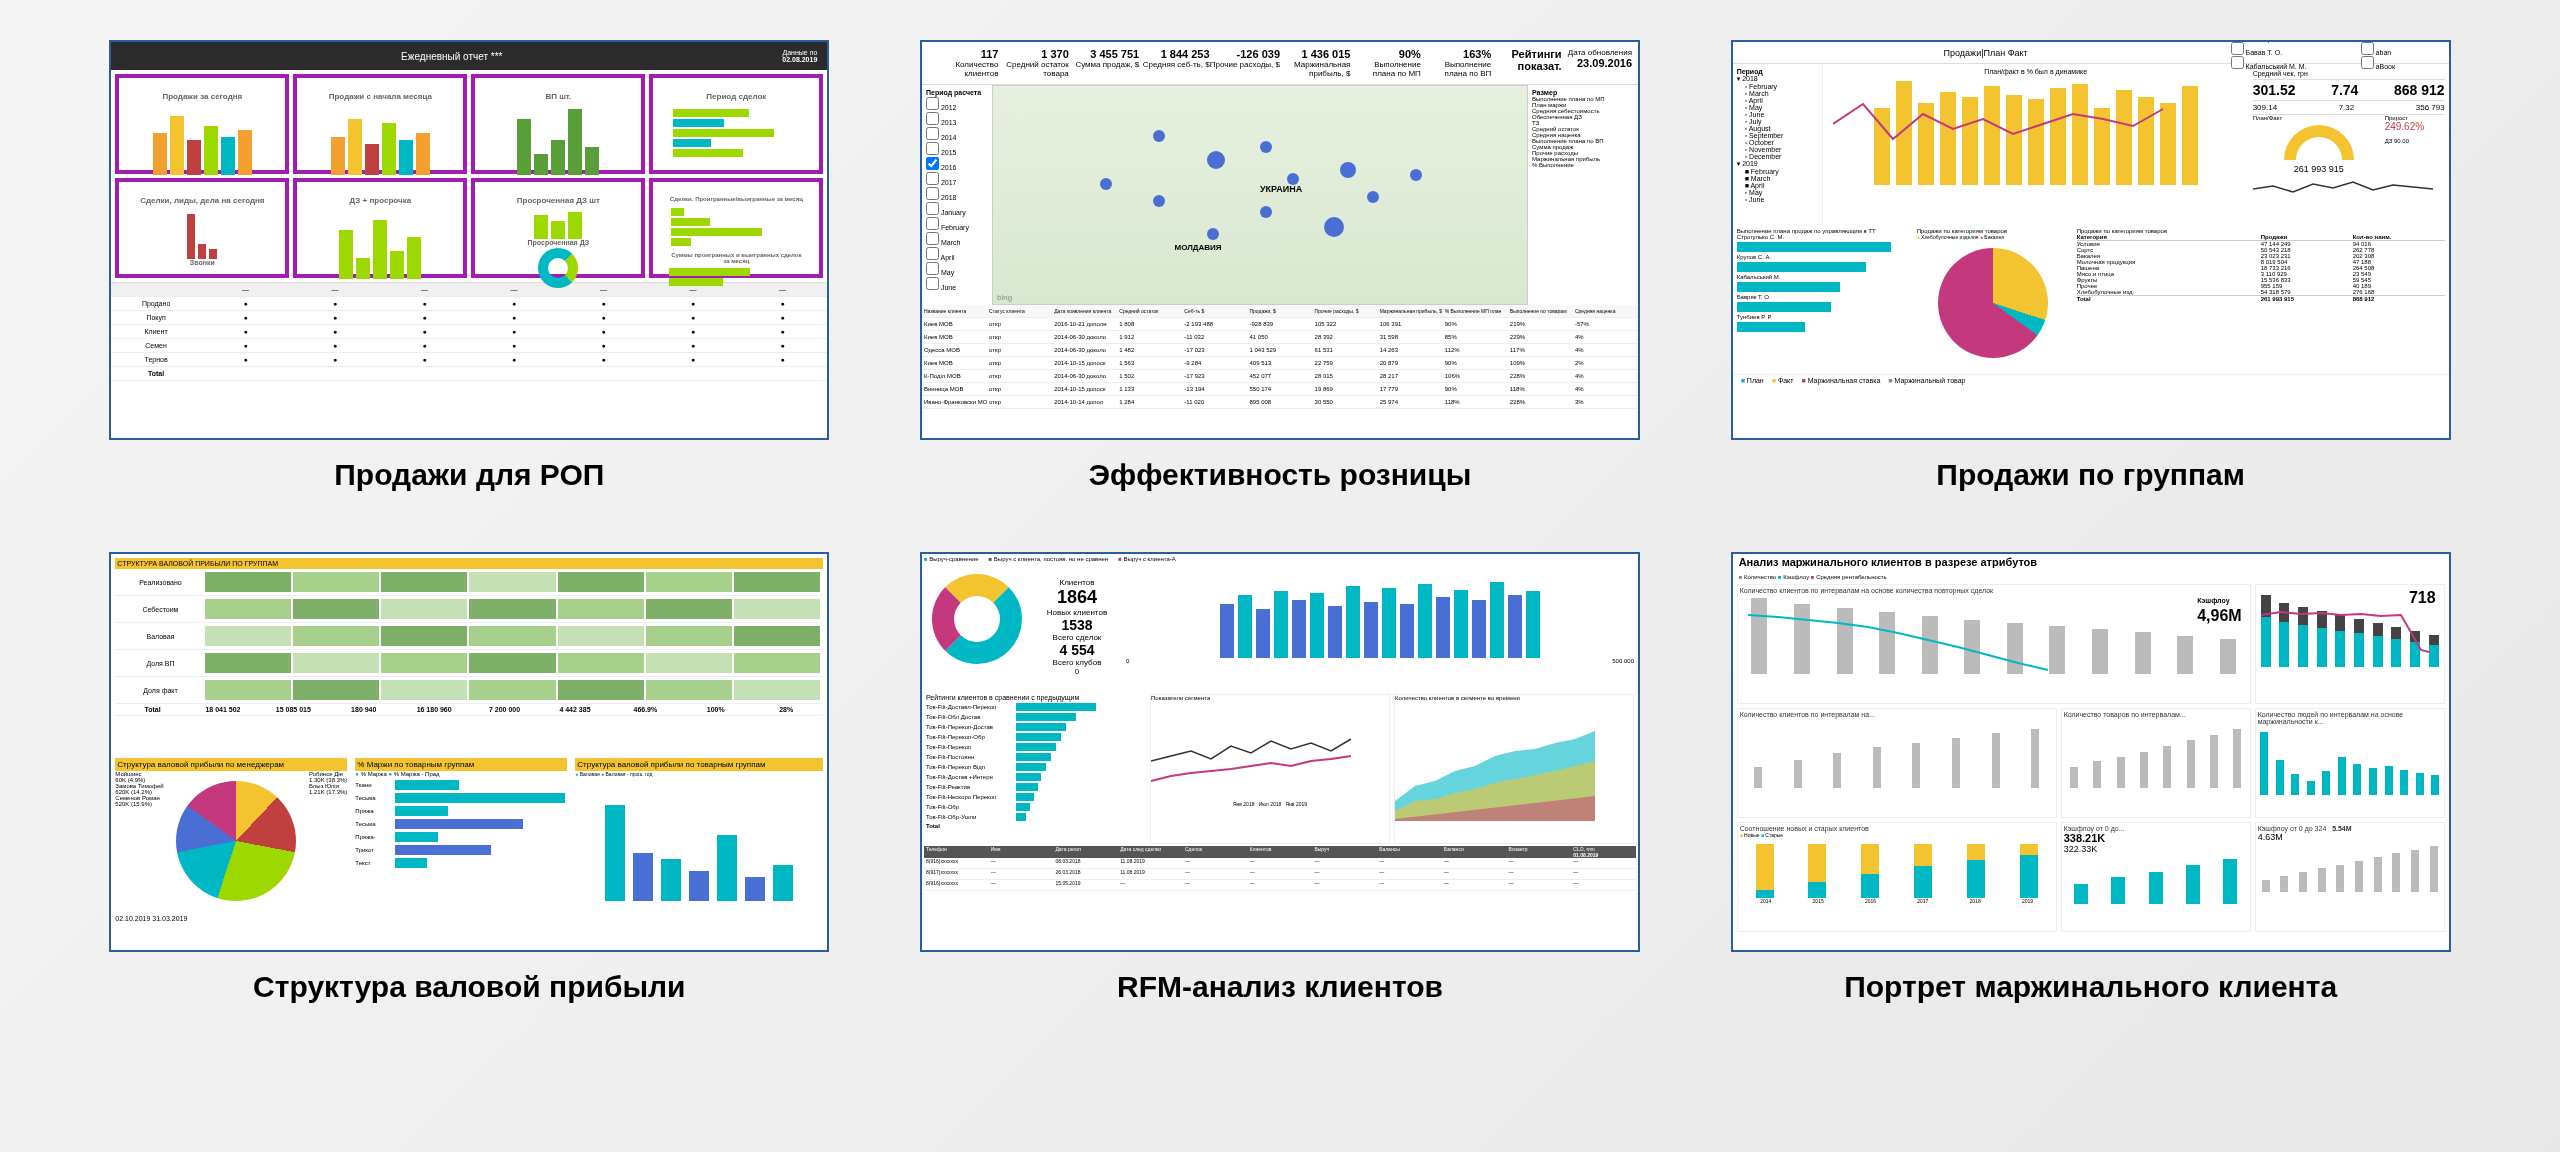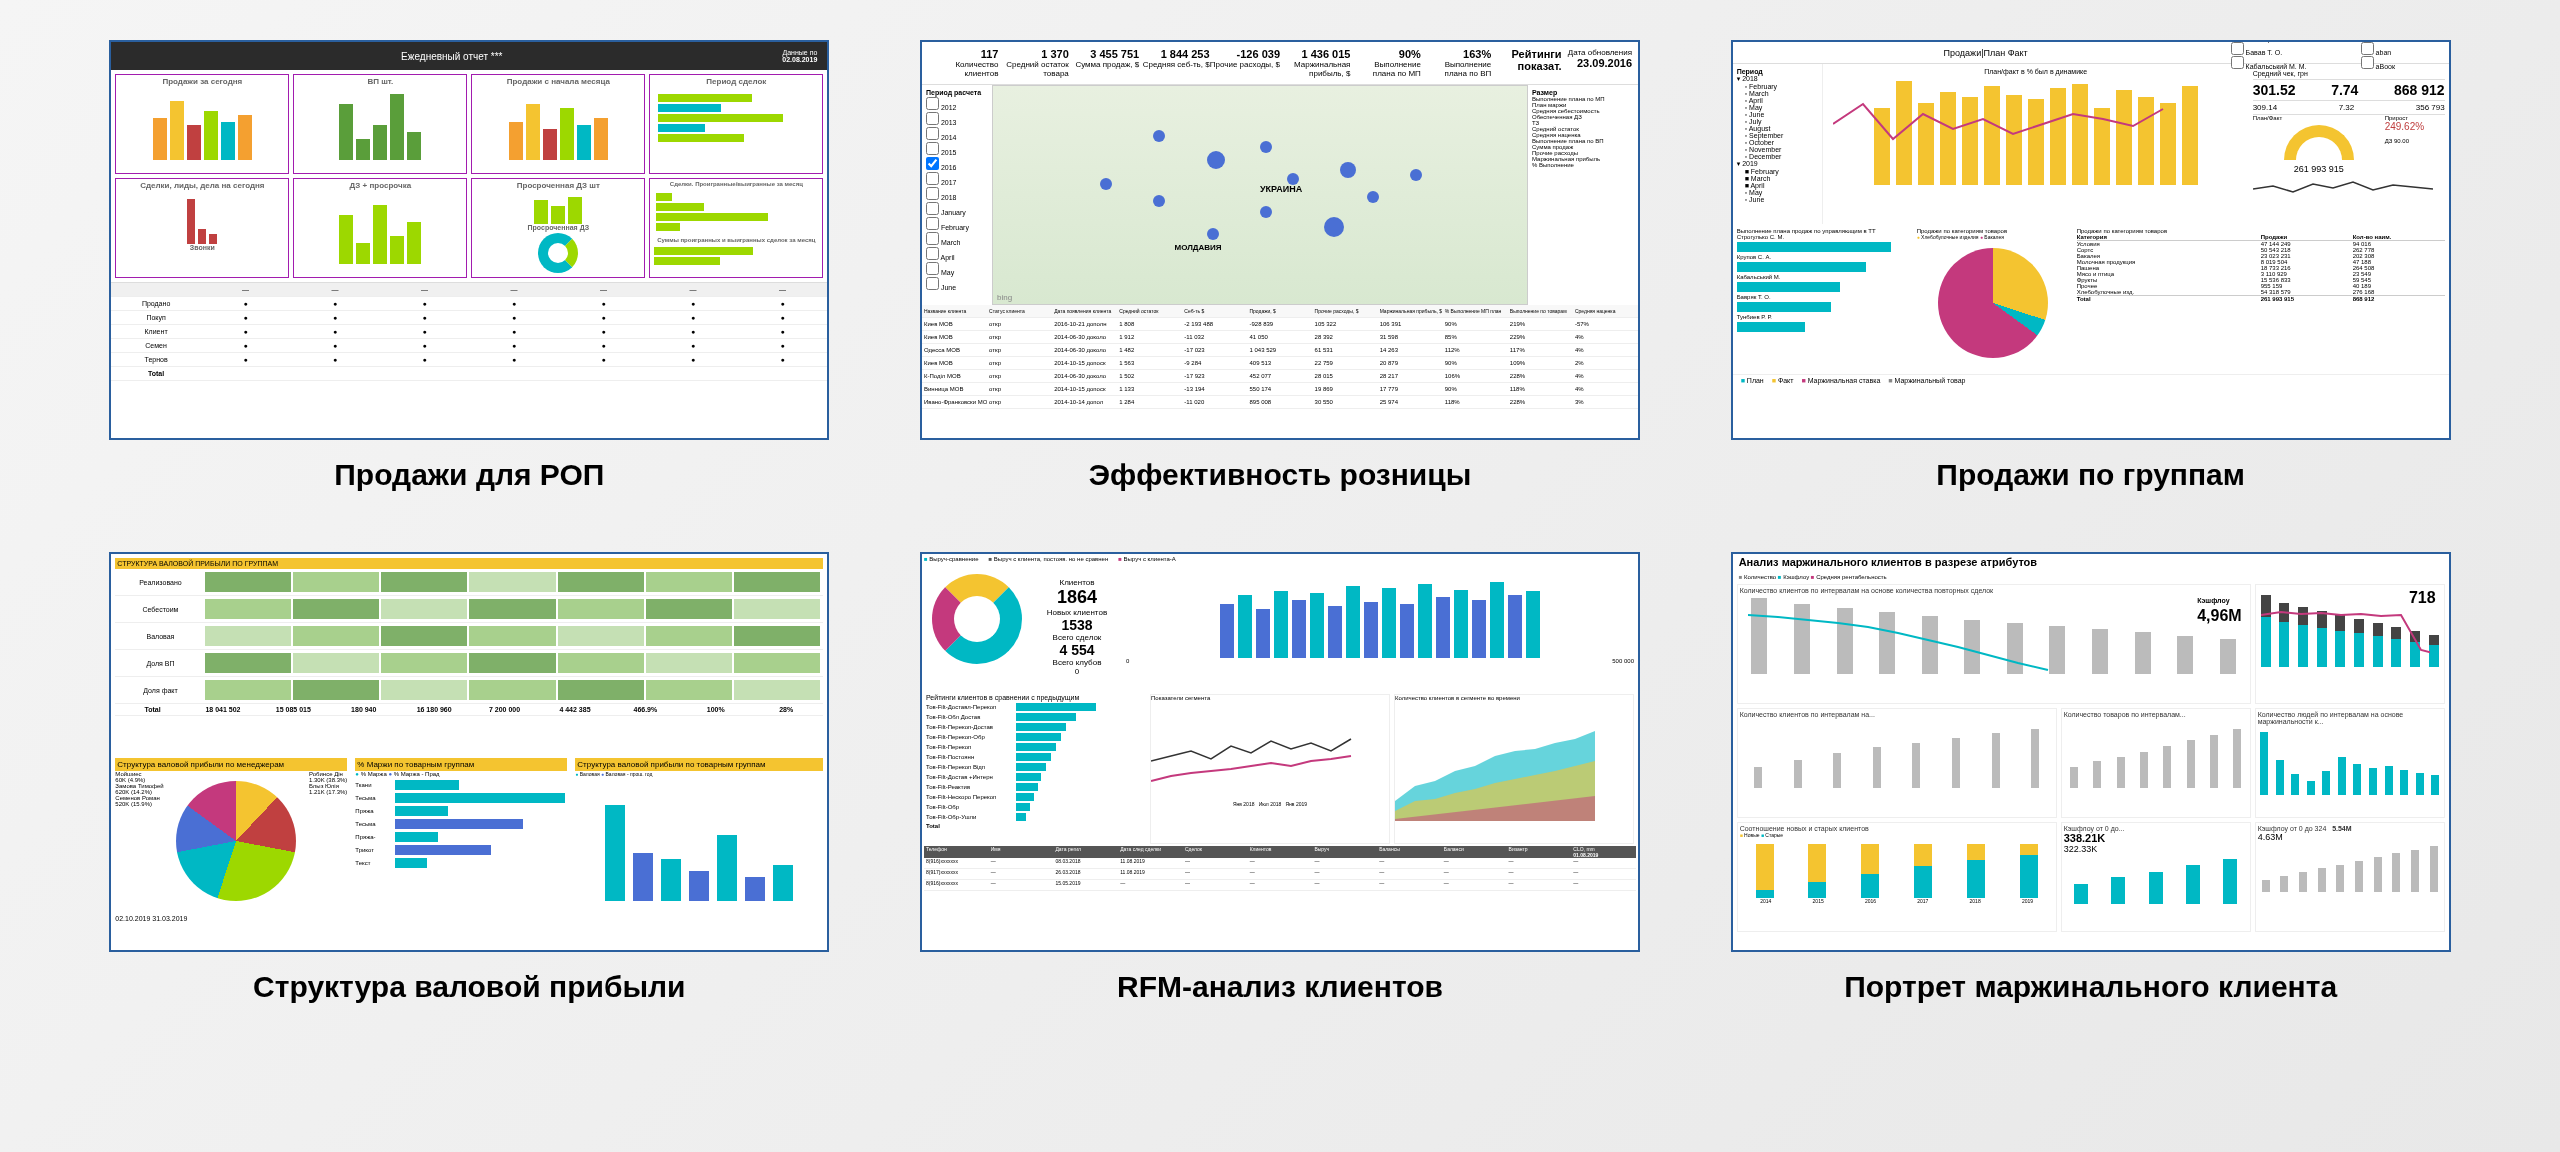--- a/index.html
+++ b/index.html
@@ -5,21 +5,21 @@
 * { margin:0; padding:0; box-sizing:border-box; font-family:Arial,sans-serif; }
 body { background:linear-gradient(135deg,#f5f5f5 0%,#e8e8e8 100%); width:2560px; height:1152px; padding:40px 90px; }
 .grid { display:grid; grid-template-columns:repeat(3,1fr); gap:60px 52px; }
 .tile { display:flex; flex-direction:column; align-items:center; }
 .dash { width:720px; height:400px; border:2px solid #2a5f9e; background:#fff; overflow:hidden; position:relative; }
 .cap { font-size:30px; font-weight:bold; color:#000; margin-top:18px; text-align:center; }
 
 
 .d1-head{background:#2b2b2b;color:#fff;height:28px;display:flex;align-items:center;justify-content:space-between;padding:0 10px;font-size:10px}
 .d1-body{display:grid;grid-template-columns:repeat(4,1fr);grid-template-rows:100px 100px;gap:4px;padding:4px}
-.d1-card{background:#fff;border:1px solid #a21caf;padding:2px;position:relative}
+.d1-card{background:#fff;border:4px solid #a21caf;padding:14px;position:relative}
 .d1-ct{font-size:8px;text-align:center;color:#666;font-weight:bold}
 .d1-bars{display:flex;align-items:flex-end;justify-content:center;height:70px;gap:3px;margin-top:4px}
 .d1-bar{width:14px}
 .d1-table{height:110px;border-top:1px solid #ddd;}
 .d1-trow{display:flex;font-size:7px;border-bottom:1px solid #eee;height:14px;align-items:center}
 .d1-tcell{flex:1;padding:0 2px;text-align:center}
 .d1-donut{width:60px;height:60px;border-radius:50%;border:14px solid #00b8c4;border-right-color:#9dd800;margin:8px auto}
 .d1-hbar{height:8px;margin:2px 0;background:#9dd800}
 
 
@@ -120,38 +120,38 @@
             <div class="d1-bars">
               <div class="d1-bar" style="height:60%;background:#f4a030"></div>
               <div class="d1-bar" style="height:85%;background:#f4c430"></div>
               <div class="d1-bar" style="height:50%;background:#c04040"></div>
               <div class="d1-bar" style="height:70%;background:#9dd800"></div>
               <div class="d1-bar" style="height:55%;background:#00b8c4"></div>
               <div class="d1-bar" style="height:65%;background:#f4a030"></div>
             </div>
           </div>
         <div class="d1-card">
-            <div class="d1-ct">ВП шт.</div>
-            <div class="d1-bars">
-              <div class="d1-bar" style="height:80%;background:#5a9e3a"></div>
-              <div class="d1-bar" style="height:30%;background:#5a9e3a"></div>
-              <div class="d1-bar" style="height:50%;background:#5a9e3a"></div>
-              <div class="d1-bar" style="height:95%;background:#5a9e3a"></div>
-              <div class="d1-bar" style="height:40%;background:#5a9e3a"></div>
-            </div>
-          </div>
-        <div class="d1-card">
             <div class="d1-ct">Продажи с начала месяца</div>
             <div class="d1-bars">
               <div class="d1-bar" style="height:55%;background:#f4a030"></div>
               <div class="d1-bar" style="height:80%;background:#f4c430"></div>
               <div class="d1-bar" style="height:45%;background:#c04040"></div>
               <div class="d1-bar" style="height:75%;background:#9dd800"></div>
               <div class="d1-bar" style="height:50%;background:#00b8c4"></div>
               <div class="d1-bar" style="height:60%;background:#f4a030"></div>
+            </div>
+          </div>
+        <div class="d1-card">
+            <div class="d1-ct">ВП шт.</div>
+            <div class="d1-bars">
+              <div class="d1-bar" style="height:80%;background:#5a9e3a"></div>
+              <div class="d1-bar" style="height:30%;background:#5a9e3a"></div>
+              <div class="d1-bar" style="height:50%;background:#5a9e3a"></div>
+              <div class="d1-bar" style="height:95%;background:#5a9e3a"></div>
+              <div class="d1-bar" style="height:40%;background:#5a9e3a"></div>
             </div>
           </div>
         <div class="d1-card">
             <div class="d1-ct">Период сделок</div>
             <div style="padding:6px">
               <div class="d1-hbar" style="width:60%"></div>
               <div class="d1-hbar" style="width:40%;background:#00b8c4"></div>
               <div class="d1-hbar" style="width:80%"></div>
               <div class="d1-hbar" style="width:30%;background:#00b8c4"></div>
               <div class="d1-hbar" style="width:55%"></div>

